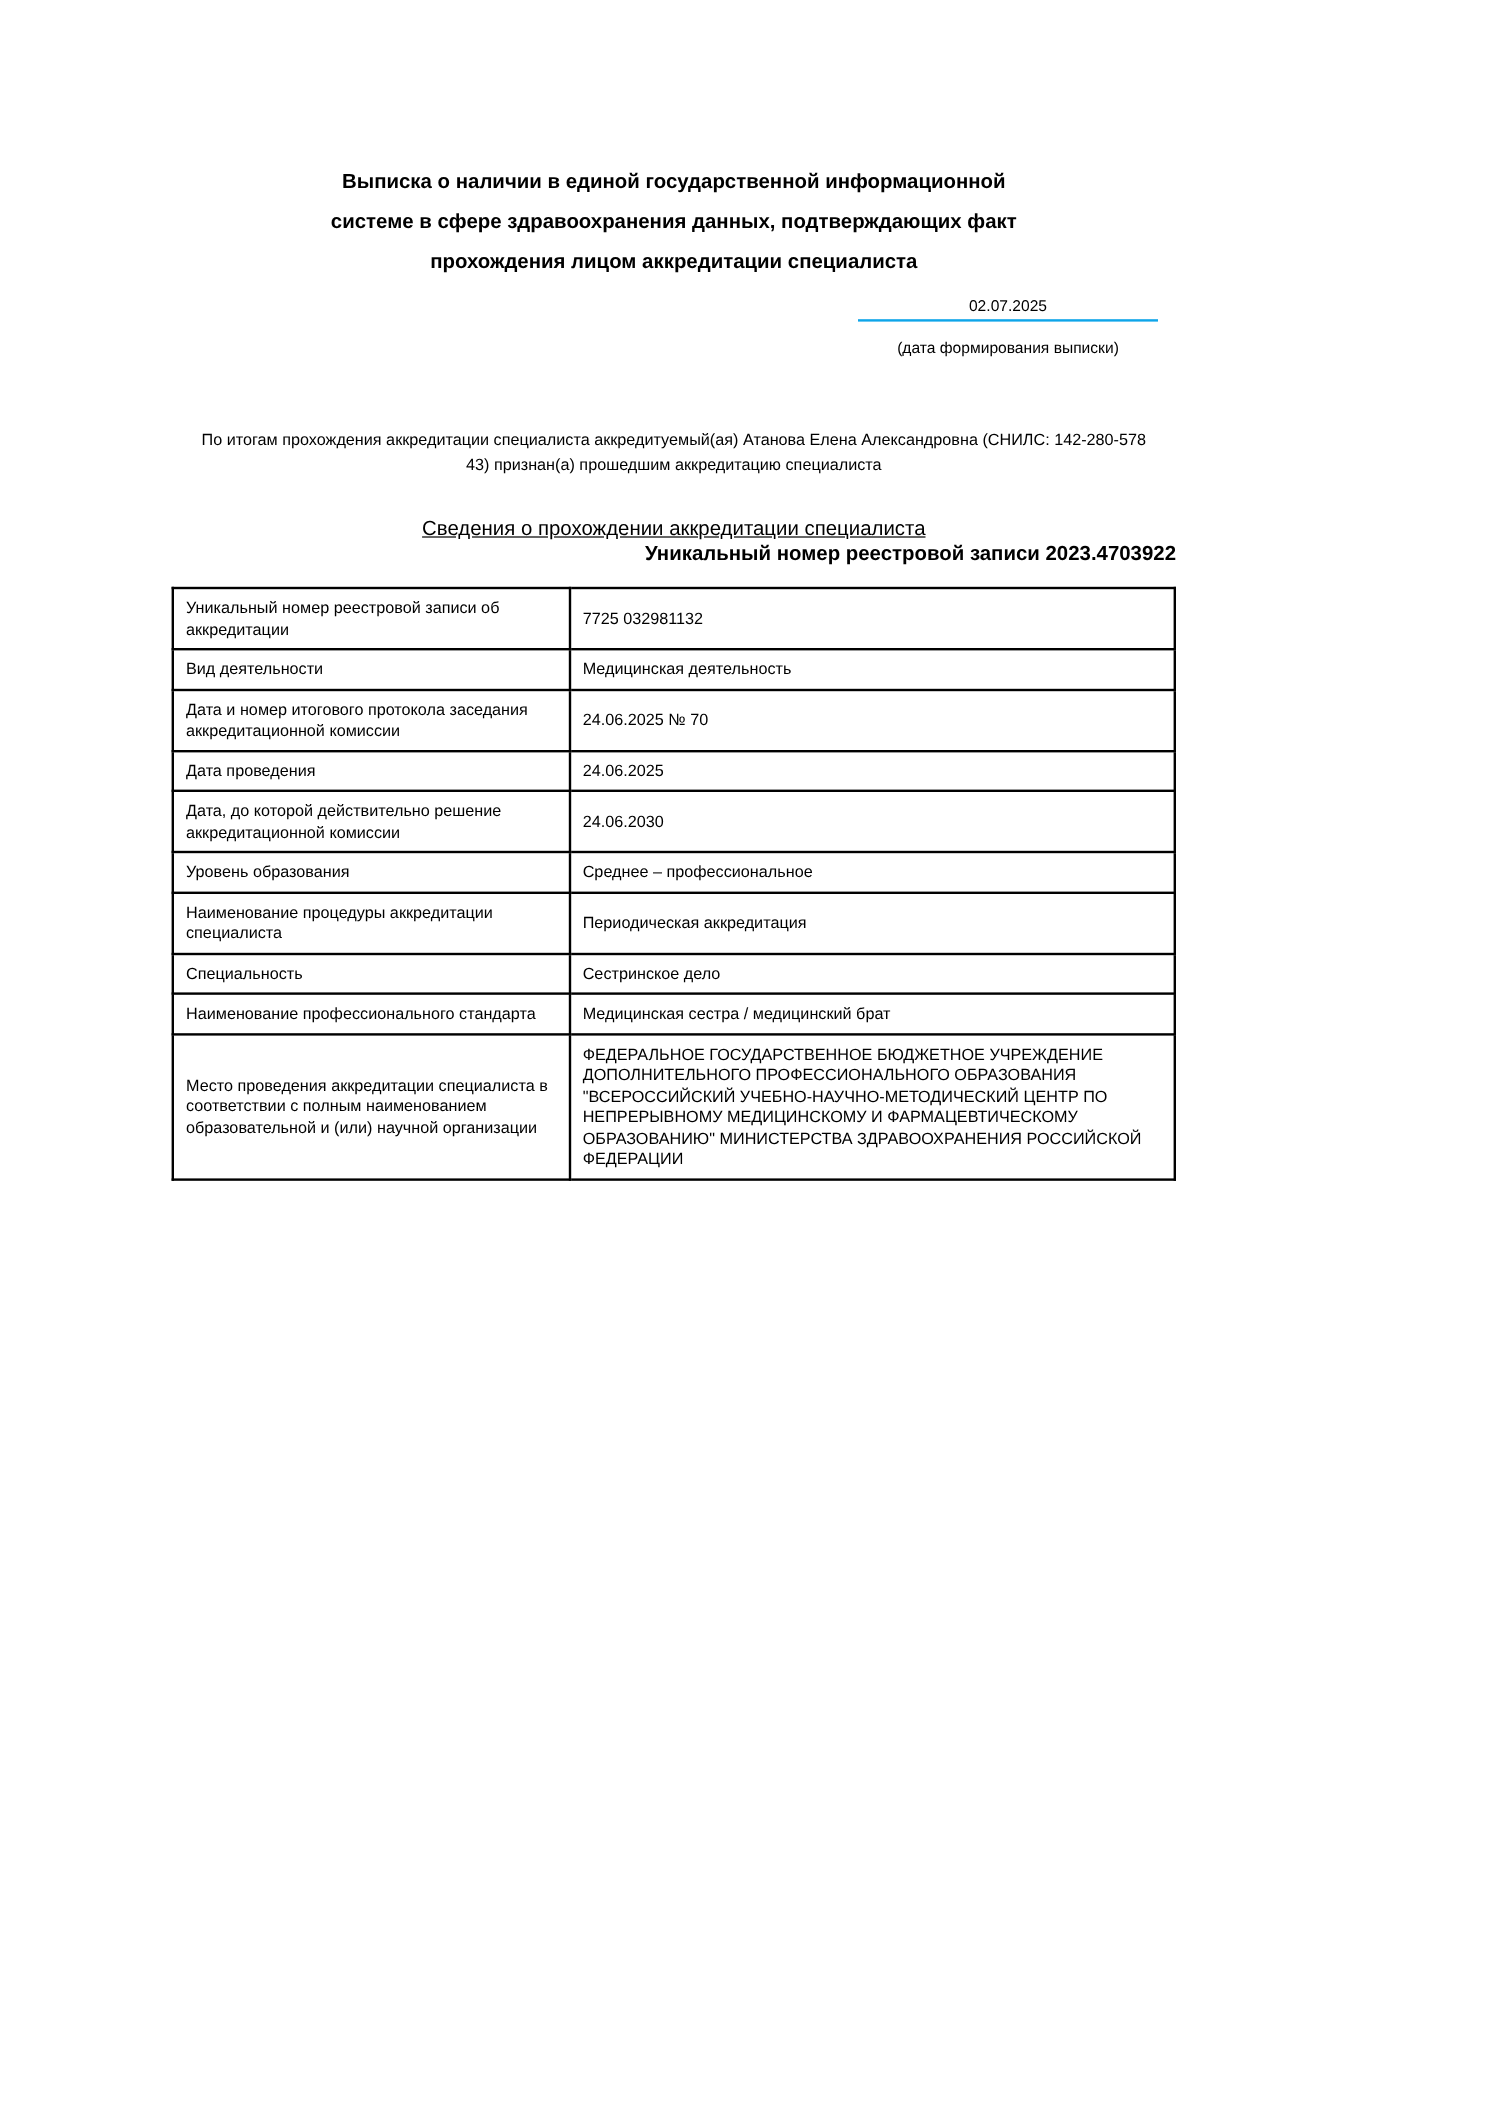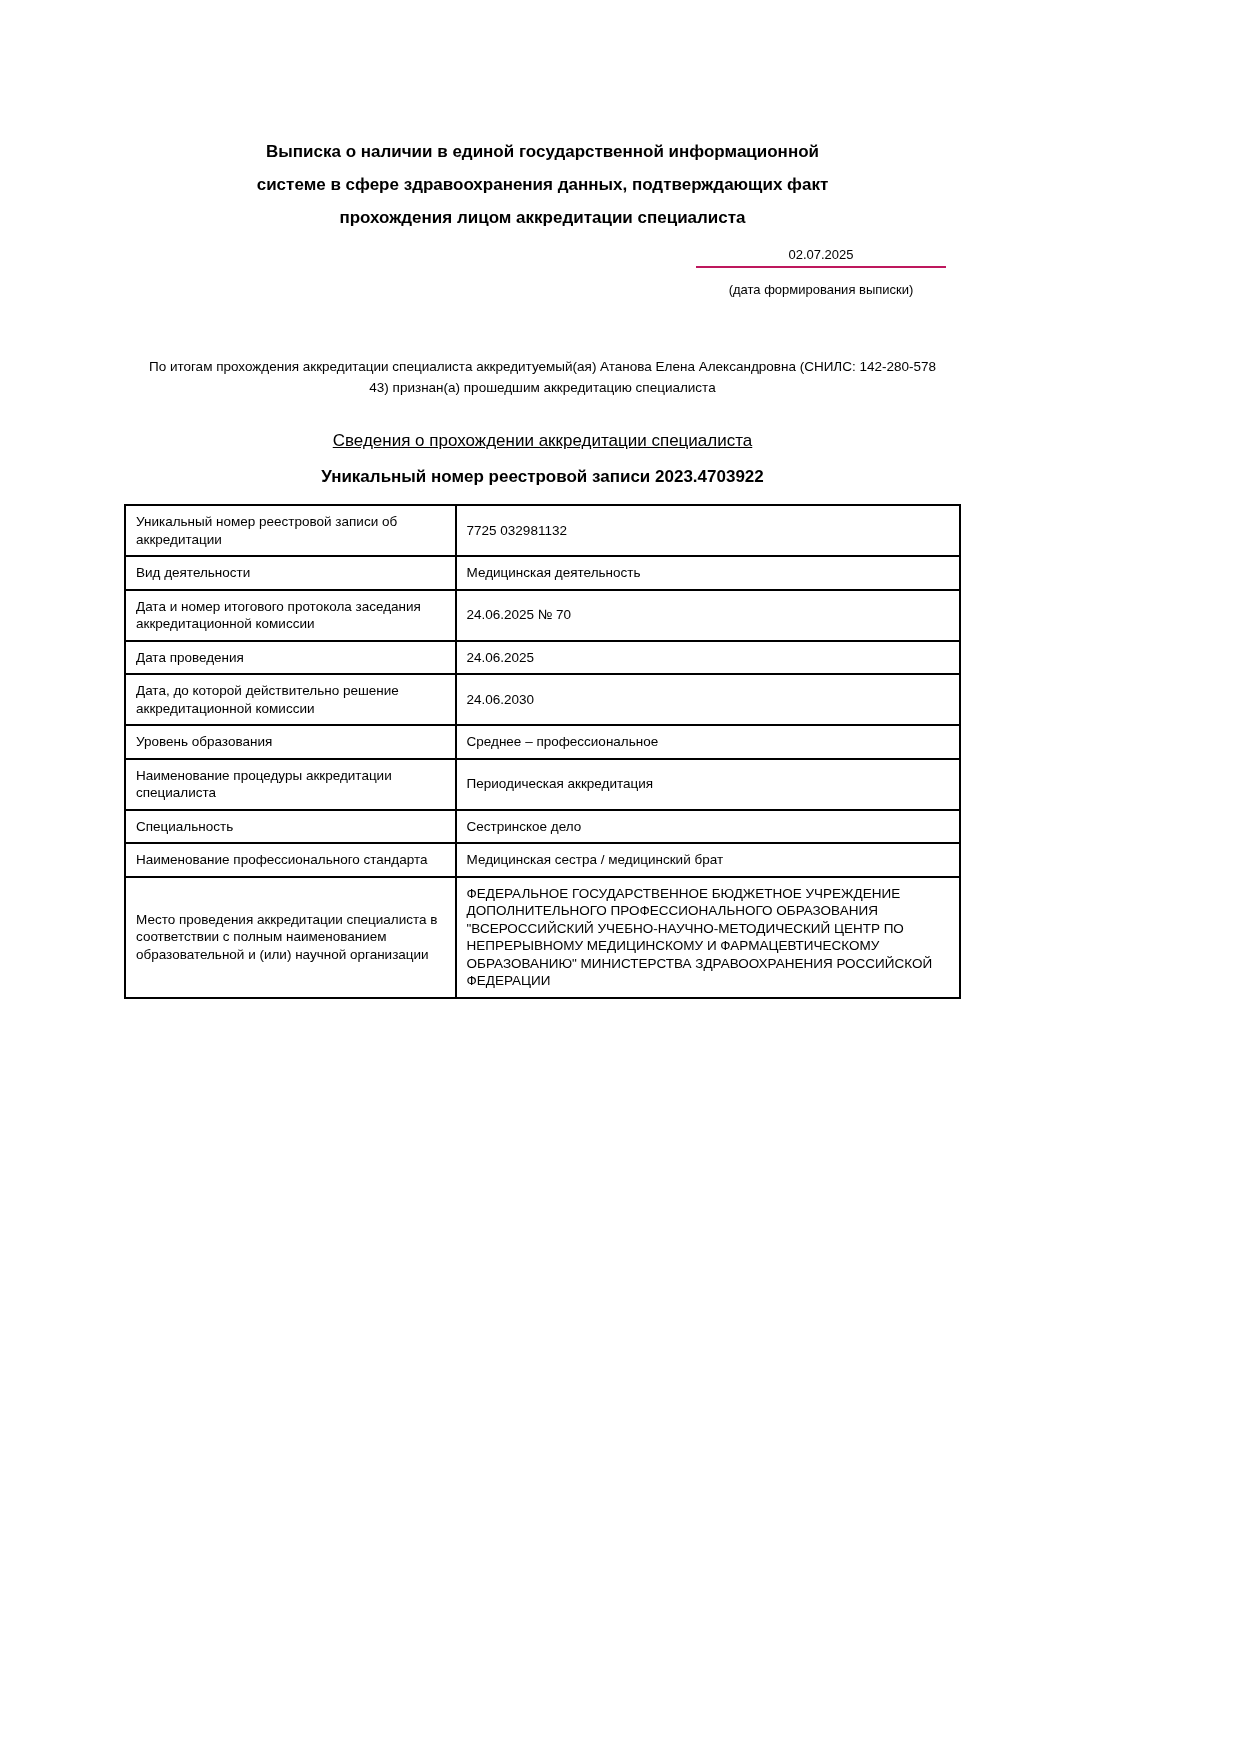--- a/index.html
+++ b/index.html
@@ -10,40 +10,40 @@
     color: #000000;
     overflow: hidden;
   }
   .page {
     position: relative;
     width: 1240px; height: 1755px;
     background: #ffffff;
   }
   .content {
     position: absolute;
-    left: 124px; top: 0;
+    left: 143px; top: 0;
     width: 837px;
   }
   .doc-title {
     margin-top: 135px;
     text-align: center;
     font-weight: bold;
     font-size: 17px;
     line-height: 33px;
   }
   .date-block {
     width: 250px;
     margin: 13px 15px 0 auto;
     text-align: center;
     font-size: 13px;
   }
   .date-value {
     display: block;
     padding-bottom: 3px;
-    border-bottom: 2px solid #be185d;
+    border-bottom: 2px solid #0ea5e9;
     line-height: 16px;
   }
   .date-caption {
     margin-top: 14px;
     line-height: 16px;
   }
   .intro {
     margin-top: 58px;
     text-align: center;
     font-size: 13.5px;
@@ -51,22 +51,21 @@
   }
   .section-heading {
     margin-top: 33px;
     text-align: center;
     font-size: 17px;
     font-weight: normal;
     text-decoration: underline;
     line-height: 20px;
   }
   .registry-heading {
-    margin-top: 15px;
-    text-align: center;
+    text-align: right;
     font-size: 17px;
     font-weight: bold;
     line-height: 22px;
   }
   .info-table {
     margin-top: 16px;
     width: 837px;
     border-collapse: collapse;
     font-size: 13.5px;
     table-layout: fixed;

